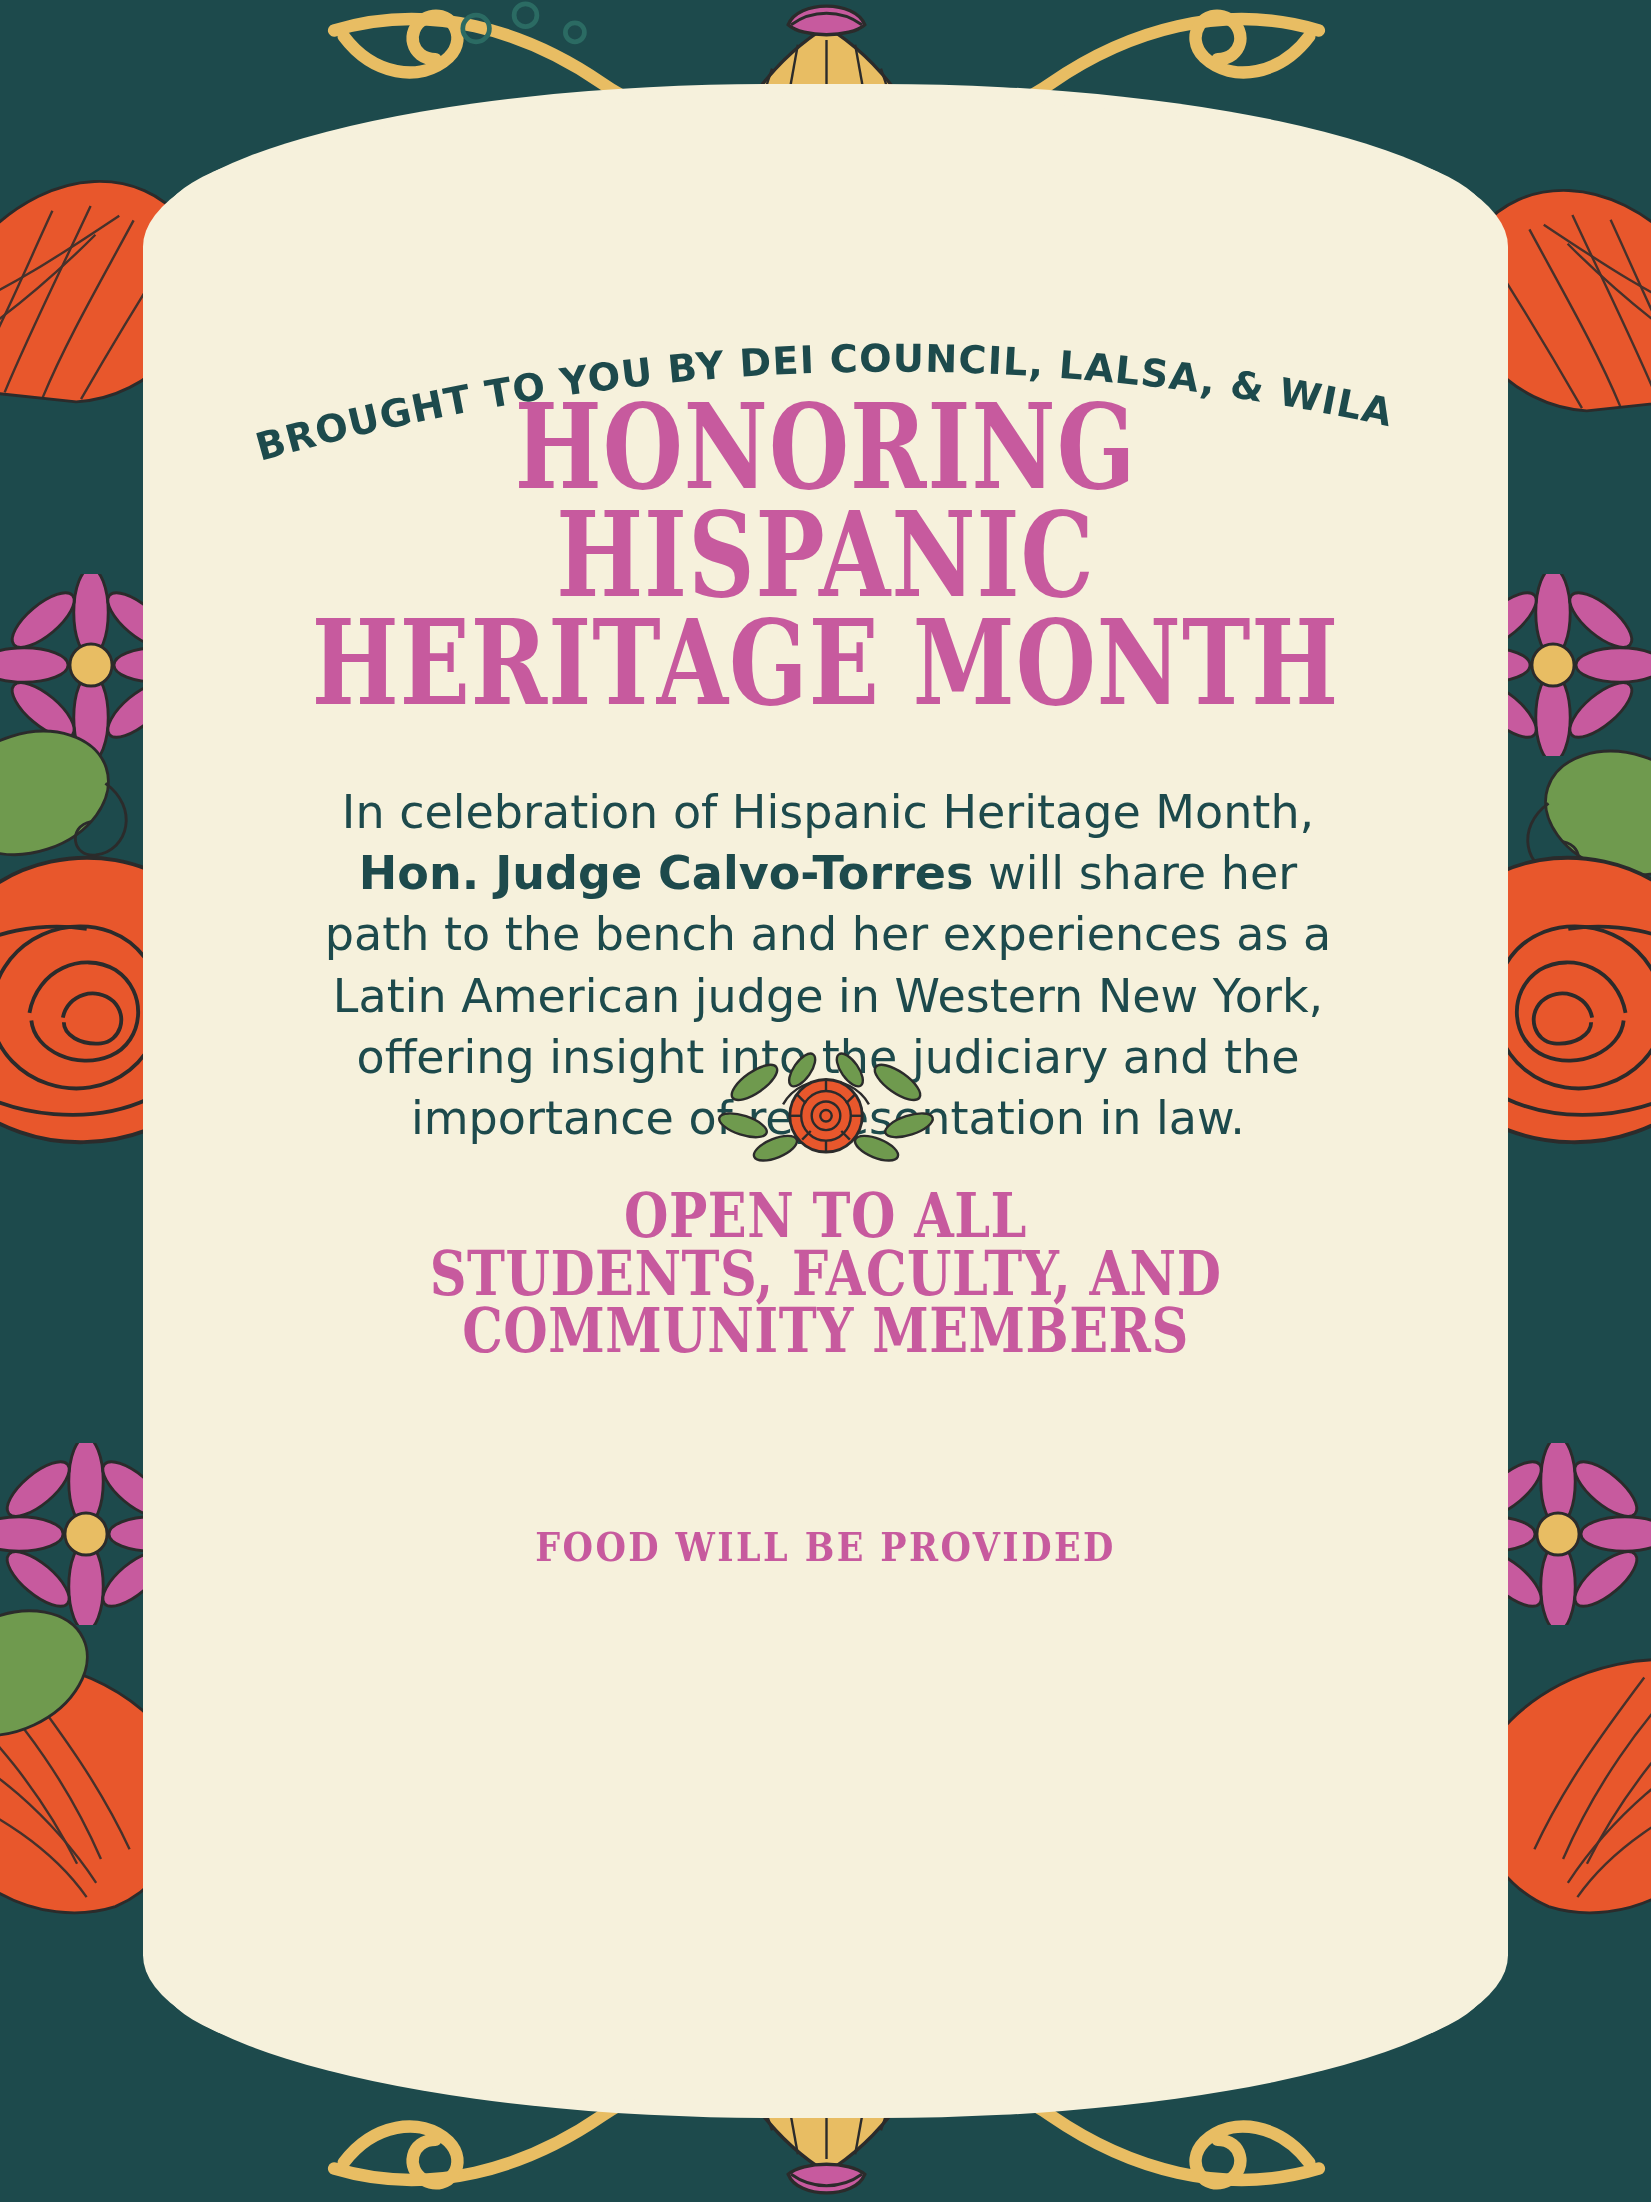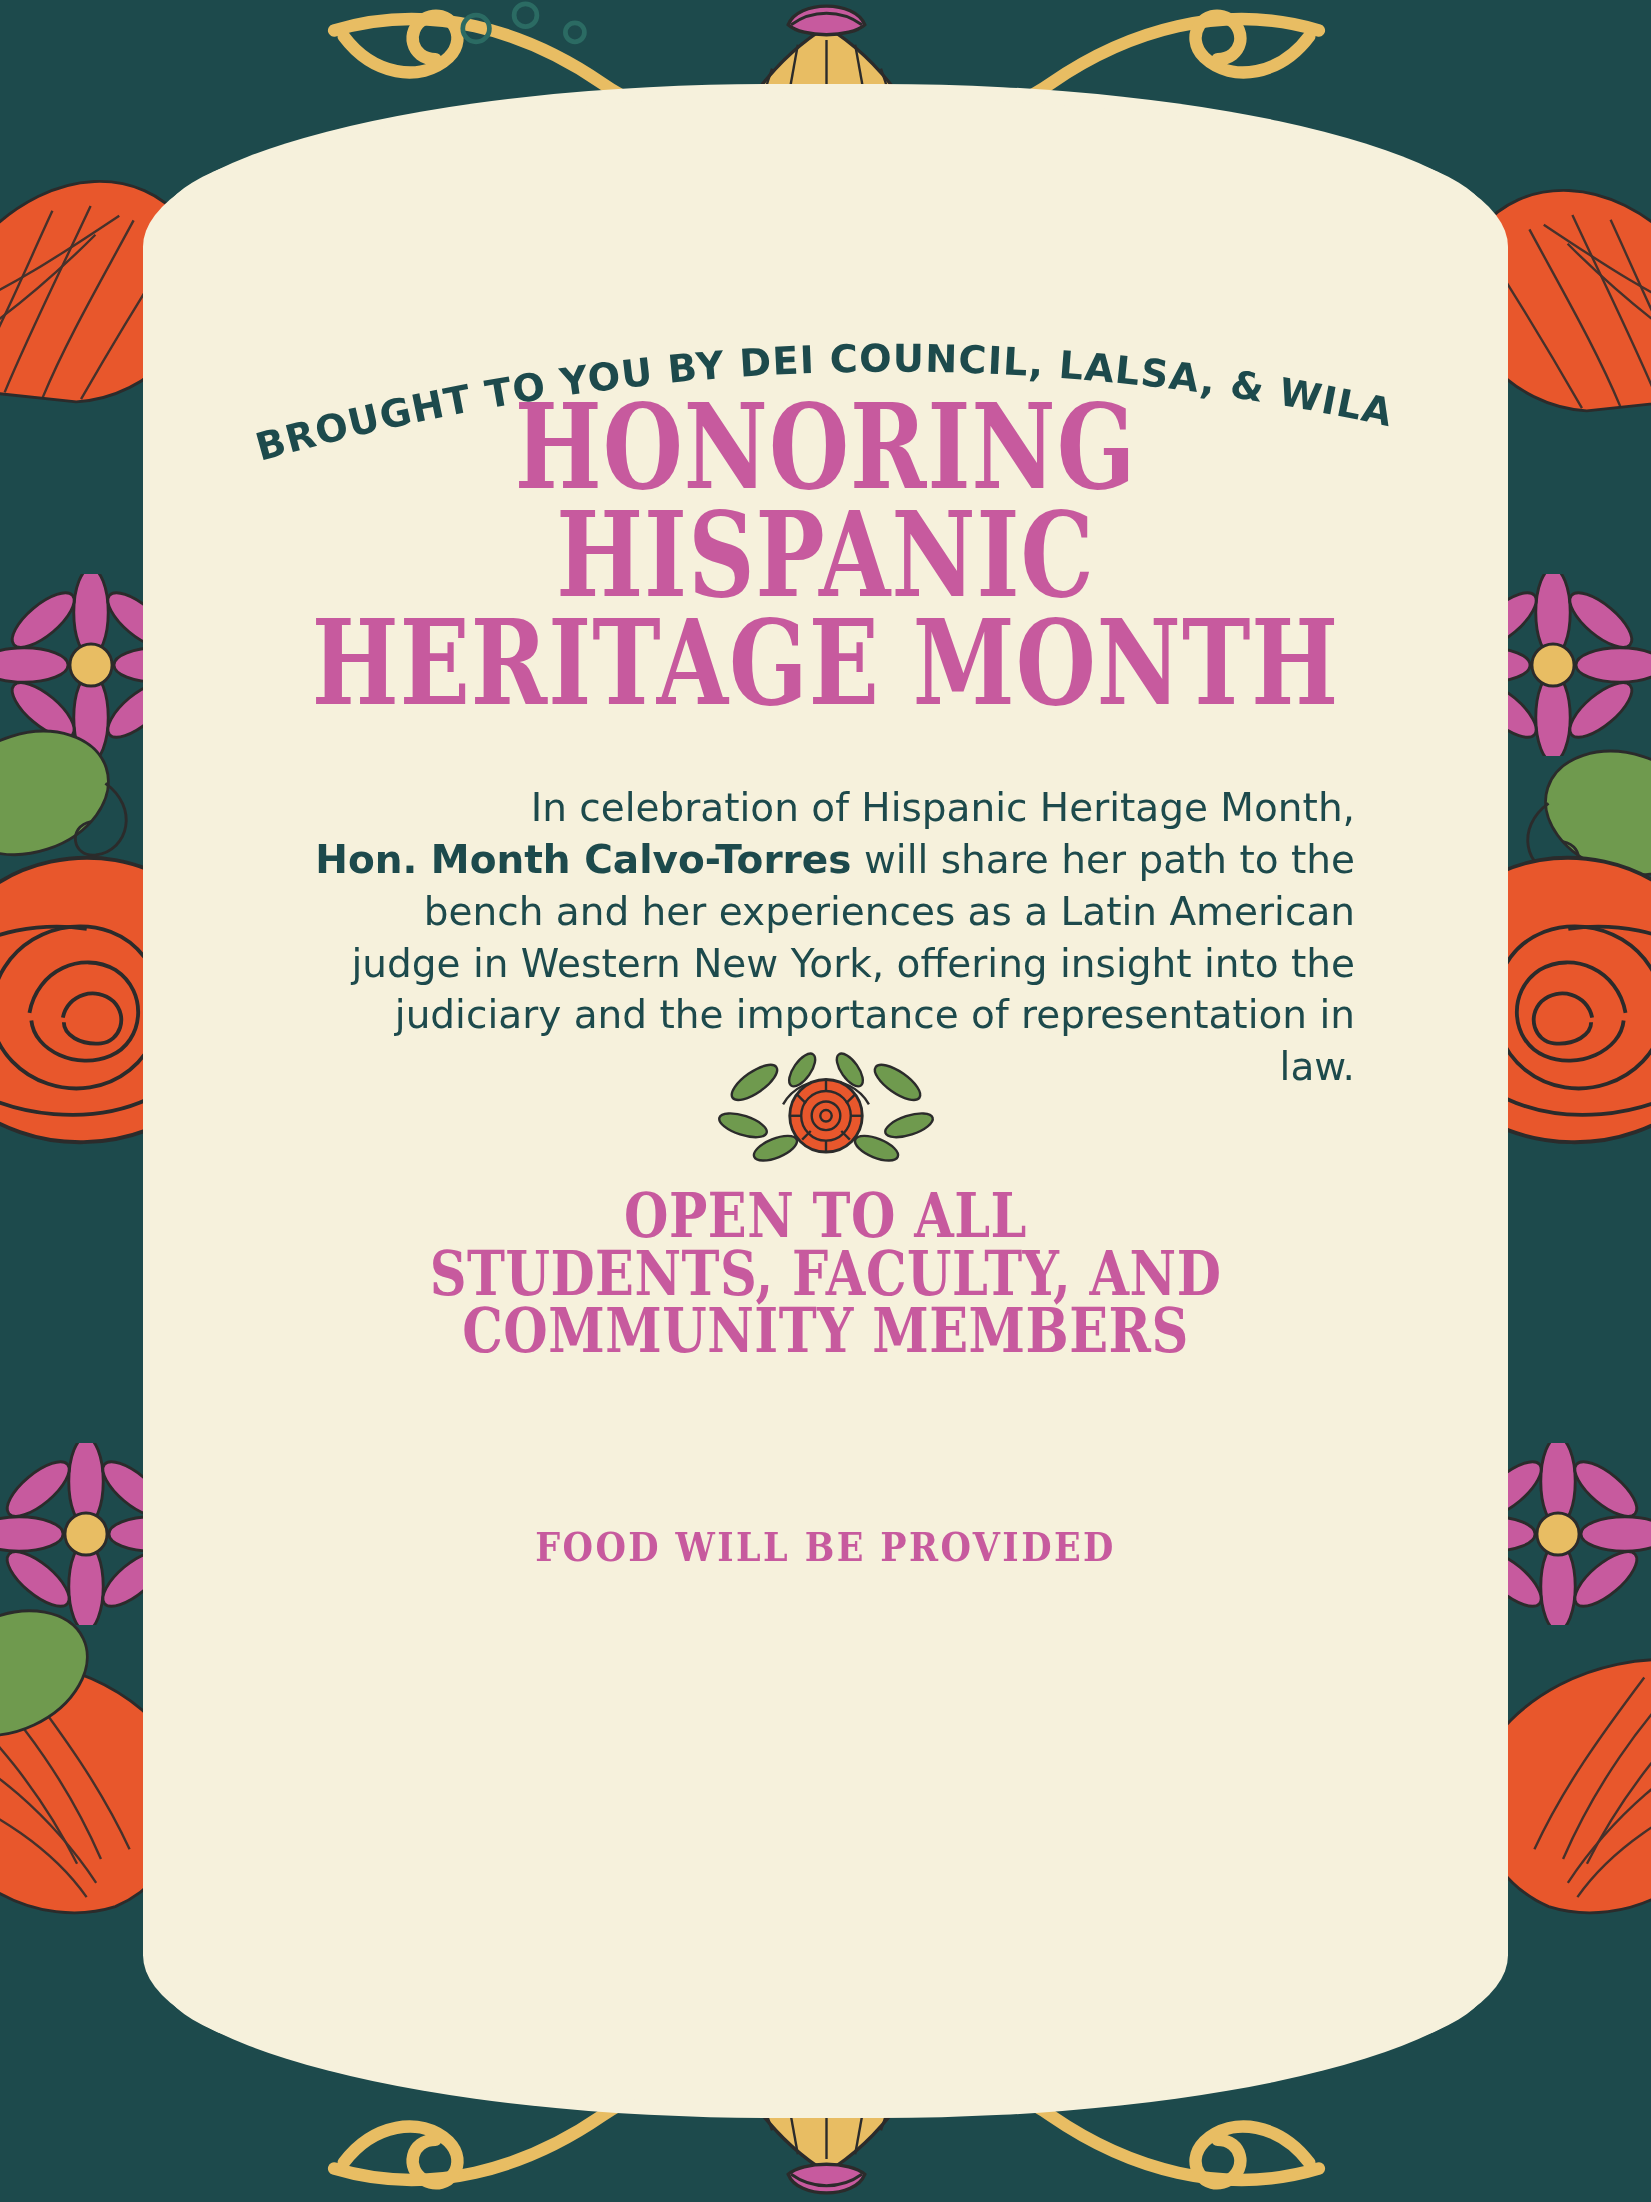--- a/index.html
+++ b/index.html
@@ -86,27 +86,27 @@
     line-height: 0.95;
     text-transform: uppercase;
     transform: scaleY(1.28);
   }
   #title-l1 { top: 320px; font-size: 92px; }
   #title-l2 { top: 428px; font-size: 92px; }
   #title-l3 { top: 536px; font-size: 92px; }
 
   #body-copy {
     position: absolute;
-    left: 170px;
+    left: 164px;
     top: 698px;
     width: 1042px;
-    text-align: right;
+    text-align: center;
     color: #1d4a4c;
     font-family: "DejaVu Sans", sans-serif;
-    font-size: 39px;
+    font-size: 46px;
     line-height: 1.33;
   }
   #body-copy b { font-weight: bold; }
 
   #mini-flower {
     position: absolute;
     left: 50%;
     top: 965px;
     transform: translateX(-50%);
     width: 220px;
@@ -417,21 +417,21 @@
       </svg>
     </div>
 
     <div class="title" id="title-l1">HONORING</div>
     <div class="title" id="title-l2">HISPANIC</div>
     <div class="title" id="title-l3">HERITAGE MONTH</div>
 
     <div id="body-copy">
       <span>In celebration of Hispanic Heritage Month,</span>
       <br>
-      <b>Hon. Month Calvo-Torres</b><span> will share her path to the bench and her experiences as a Latin American judge in Western New York, offering insight into the judiciary and the importance of representation in law.</span>
+      <b>Hon. Judge Calvo-Torres</b><span> will share her path to the bench and her experiences as a Latin American judge in Western New York, offering insight into the judiciary and the importance of representation in law.</span>
     </div>
 
     <svg id="mini-flower" viewBox="0 0 230 130">
       <g fill="#6f9a4e" stroke="#2b2b2b" stroke-width="2.5">
         <ellipse cx="40" cy="35" rx="28" ry="11" transform="rotate(-35 40 35)"></ellipse>
         <ellipse cx="190" cy="35" rx="28" ry="11" transform="rotate(35 190 35)"></ellipse>
         <ellipse cx="28" cy="80" rx="26" ry="10" transform="rotate(18 28 80)"></ellipse>
         <ellipse cx="202" cy="80" rx="26" ry="10" transform="rotate(-18 202 80)"></ellipse>
         <ellipse cx="62" cy="104" rx="24" ry="10" transform="rotate(-22 62 104)"></ellipse>
         <ellipse cx="168" cy="104" rx="24" ry="10" transform="rotate(22 168 104)"></ellipse>

